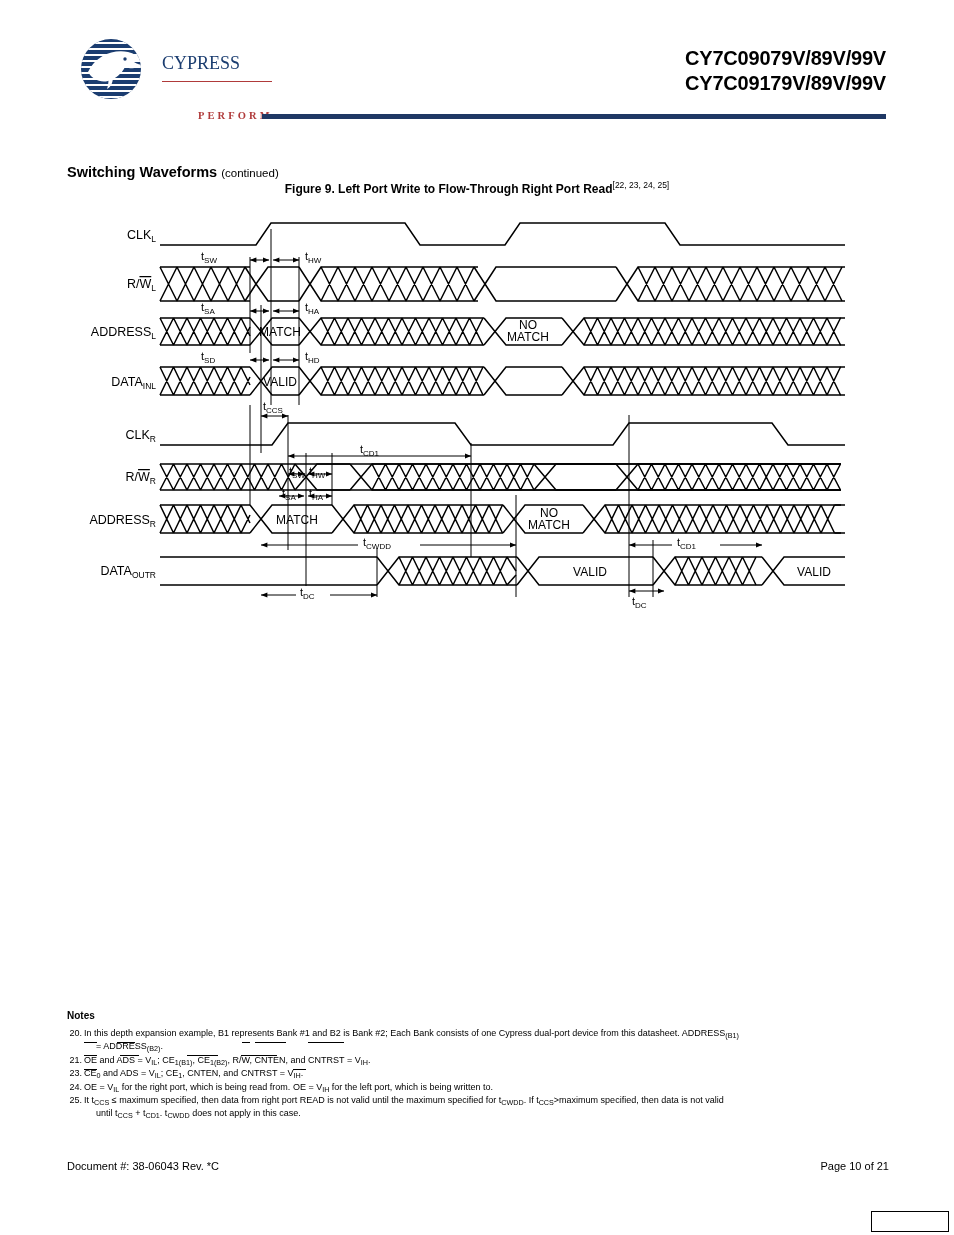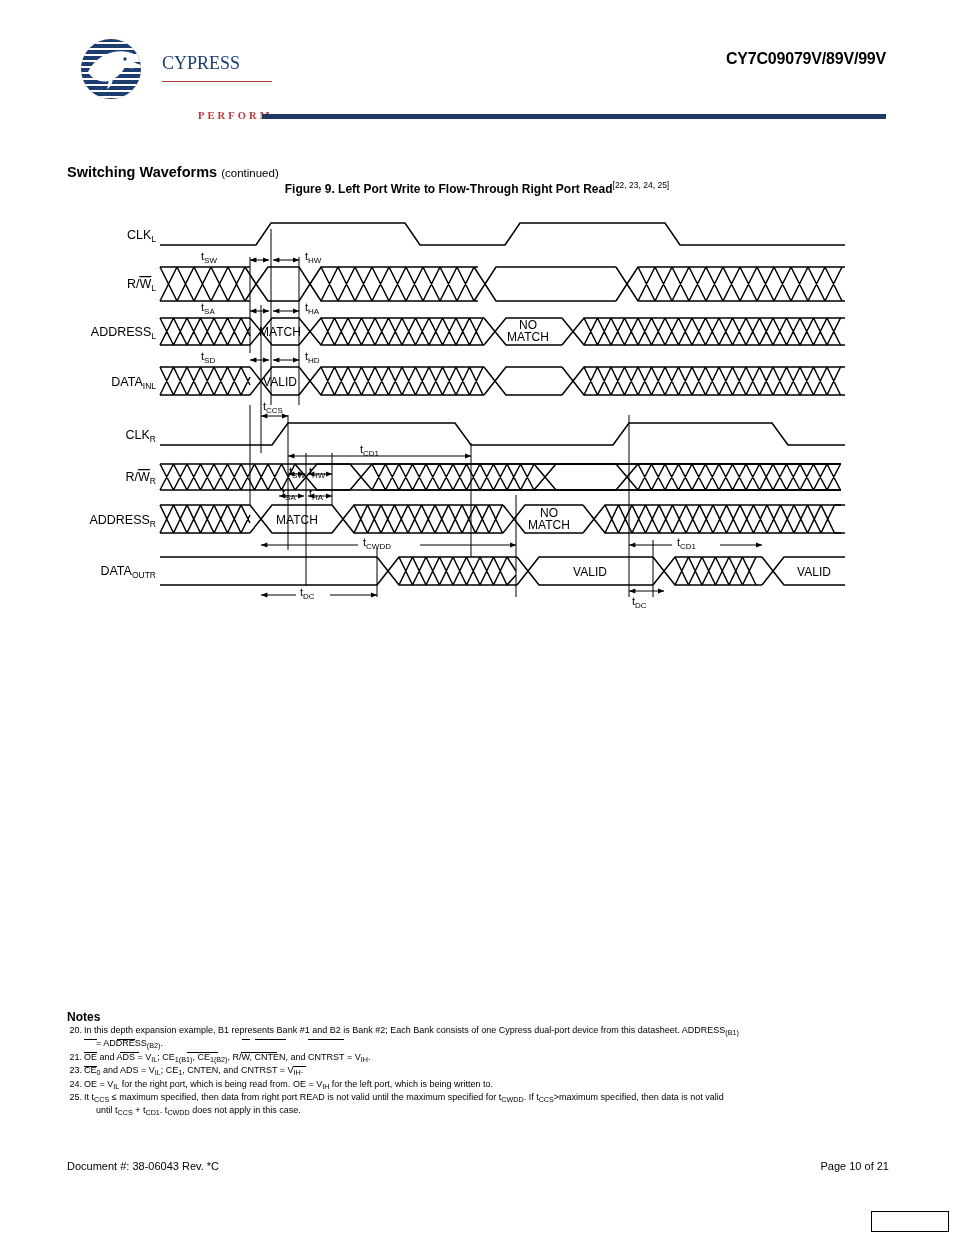--- a/index.html
+++ b/index.html
@@ -14,38 +14,38 @@
   .hdr{position:absolute;left:0;top:0;width:954px;height:130px;}
   .logo{position:absolute;left:78px;top:38px;width:190px;height:74px;}
   .logo-mark{position:absolute;left:0;top:0;width:82px;height:62px;}
   .logo-word{position:absolute;left:84px;top:8px;width:110px;height:34px;}
   .logo-perform{position:absolute;left:120px;top:48px;
     font-family:"Liberation Serif","DejaVu Serif",serif;
     font-size:10.5px;letter-spacing:3.1px;color:#b03a3a;font-weight:bold;margin-top:24px;}
   .logo-rule{position:absolute;left:84px;top:43px;width:110px;height:1.4px;background:#b03a3a;}
 
   .partnos{position:absolute;right:68px;top:46px;text-align:right;
-     font-size:16px;font-weight:bold;line-height:25px;letter-spacing:-0.2px;margin-left:16px;}
+     font-size:20px;font-weight:bold;line-height:25px;letter-spacing:-0.2px;margin-left:16px;}
   .hdr-rule{position:absolute;left:262px;top:114px;width:624px;height:5px;background:#1f3864;}
 
   
   .sec-head{position:absolute;left:67px;top:164px;font-size:14.5px;font-weight:bold;}
   .sec-head .cont{font-size:11.5px;font-weight:normal;}
 
   .fig-cap{position:absolute;left:0;top:180px;width:954px;text-align:center;
      font-size:12px;font-weight:bold;}
   .fig-cap .sup{font-size:8.5px;font-weight:normal;vertical-align:super;}
 
   
   .wave{position:absolute;left:60px;top:205px;width:840px;height:415px;}
   .wave svg{display:block;}
 
   
   .notes{position:absolute;left:67px;top:1010px;width:822px;}
-  .notes-title{font-size:12px;font-weight:bold;margin-bottom:1px;}
+  .notes-title{font-size:10px;font-weight:bold;margin-bottom:7px;}
   .note{font-size:9px;line-height:10.4px;position:relative;
         padding-left:17px;margin-bottom:0px;}
   .note .num{position:absolute;left:0;top:0;width:15px;text-align:right;}
   .note .ind{display:block;padding-left:12px;}
   .ovl{border-top:1px solid #000;padding-top:12px;}
   sub{font-size:7.2px;vertical-align:-2px;}
 
   
   .foot{position:absolute;left:67px;top:1160px;width:822px;font-size:11px;}
   .foot .r{float:right;}
@@ -88,20 +88,21 @@
       </svg>
       <svg class="logo-word" viewBox="0 0 220 40">
         <text x="0" y="31" font-family="Liberation Serif, DejaVu Serif, serif" font-size="36" fill="#1b3d70" letter-spacing="0">CYPRESS</text>
       </svg>
       <div class="logo-rule"></div>
       <div class="logo-perform">PERFORM</div>
     </div>
 
     <div class="partnos">
       <div>CY7C09079V/89V/99V</div>
+      <div>CY7C09179V/89V/99V</div>
     </div>
     <div class="hdr-rule"></div>
   </div>
 
   <div class="sec-head">
     <span>Switching Waveforms</span>
     <span class="cont">(continued)</span>
   </div>
 
   <div class="fig-cap">

